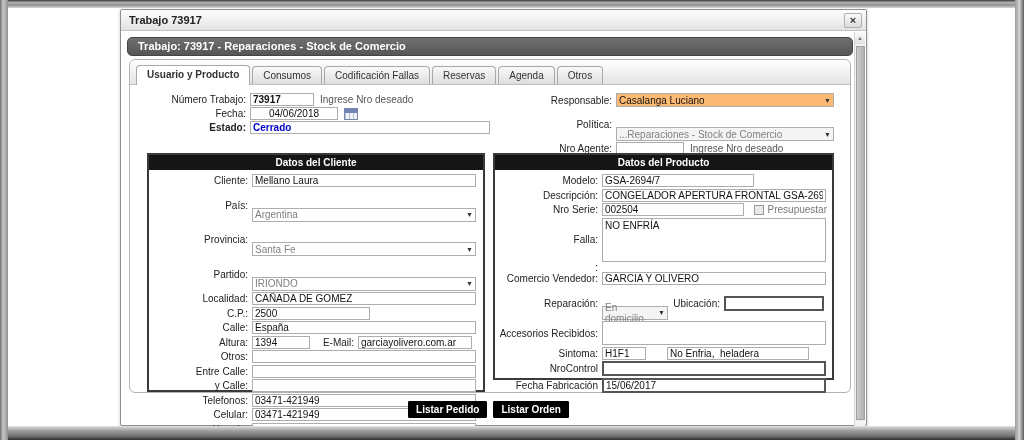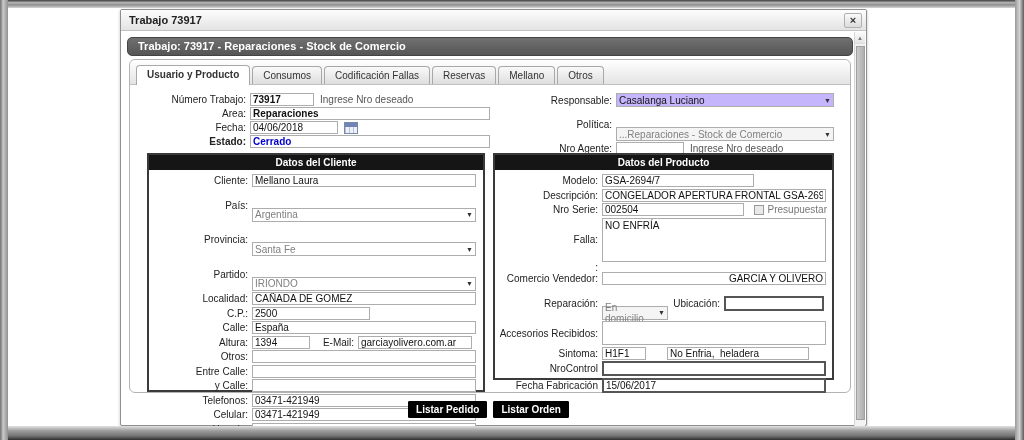--- a/index.html
+++ b/index.html
@@ -53,21 +53,21 @@
 
   
   .row { display:flex; align-items:center; margin-bottom:1px; }
   .lbl { font-size:10px; color:#222; text-align:right; padding-right:4px; white-space:nowrap; flex:none; }
   .inp { height:13px; border:1px solid #adadad; font-family:"Liberation Sans",sans-serif;
     font-size:10px; color:#111; padding:0 2px; background:#fff; }
   .inp.bold { font-weight:bold; }
   .inp.blue { color:#0000cc; font-weight:bold; }
   .inp.thick { border:2px solid #555; height:15px; }
   .hint { font-size:10px; color:#555; margin-left:6px; white-space:nowrap; }
-  .sel { height:14px; border:1px solid #adadad; background:#c4b5fd; display:flex; align-items:center;
+  .sel { height:14px; border:1px solid #adadad; background:#fdba74; display:flex; align-items:center;
     justify-content:space-between; font-size:10px; color:#111; padding:0 2px; cursor:pointer; }
   .sel.gray { color:#808080; background:#f4f4f4;margin-top:19px; }
   .sel .arr { font-size:7px; color:#333; margin-left:3px; }
   .ta { border:1px solid #adadad; font-family:"Liberation Sans",sans-serif; font-size:10px;
     color:#111; padding:1px 2px; background:#fff; resize:none; overflow:hidden; }
 
   .cal-icon { display:inline-block; width:14px; height:12px; margin-left:6px; cursor:pointer;
     border:1px solid #7a88a8; background:
       linear-gradient(180deg,#6f83b5 0,#6f83b5 4px,transparent 4px),
       repeating-linear-gradient(90deg,#b9c2d6 0,#b9c2d6 1px,#eef1f7 1px,#eef1f7 4px); }
@@ -119,37 +119,33 @@
     <div class="scroll-up">▲</div>
     <div class="scroll-thumb"></div>
   </div>
 
   <div class="tabbox">
     <div class="tabstrip">
       <div class="tab active">Usuario y Producto</div>
       <div class="tab">Consumos</div>
       <div class="tab">Codificación Fallas</div>
       <div class="tab">Reservas</div>
-      <div class="tab">Mellano</div>
+      <div class="tab">Agenda</div>
       <div class="tab">Otros</div>
     </div>
 
     <div class="topform-left">
       <div class="row">
         <span class="lbl">Número Trabajo:</span>
         <input class="inp bold" style="width: 64px;" value="73917">
         <span class="hint">Ingrese Nro deseado</span>
       </div>
       <div class="row">
-        <span class="lbl">Area:</span>
-        <input class="inp bold" style="width: 240px;" value="Reparaciones">
-      </div>
-      <div class="row">
         <span class="lbl">Fecha:</span>
-        <input class="inp" style="width: 88px;" value="04/06/2018">
+        <input class="inp" style="width: 88px; text-align: center;" value="04/06/2018">
         <span class="cal-icon"></span>
       </div>
       <div class="row">
         <span class="lbl bold">Estado:</span>
         <input class="inp blue" style="width: 240px;" value="Cerrado">
       </div>
     </div>
 
     <div class="topform-right">
       <div class="row">
@@ -274,21 +270,21 @@
         </div>
         <div class="row">
           <span class="lbl">Falla:</span>
           <textarea class="ta" style="width: 224px; height: 44px;">NO ENFRÍA</textarea>
         </div>
         <div class="row" style="height:9px;margin-bottom:0">
           <span class="lbl">:</span>
         </div>
         <div class="row">
           <span class="lbl">Comercio Vendedor:</span>
-          <input class="inp" style="width: 224px; text-align: right;" value="GARCIA Y OLIVERO">
+          <input class="inp" style="width: 224px;" value="GARCIA Y OLIVERO">
         </div>
         <div class="row">
           <span class="lbl">Reparación:</span>
           <div class="sel gray" style="width:66px">
             <span>En domicilio</span>
             <span class="arr">▼</span>
           </div>
           <span class="lbl" style="width:56px">Ubicación:</span>
           <input class="inp thick" style="width: 100px;" value="">
         </div>

